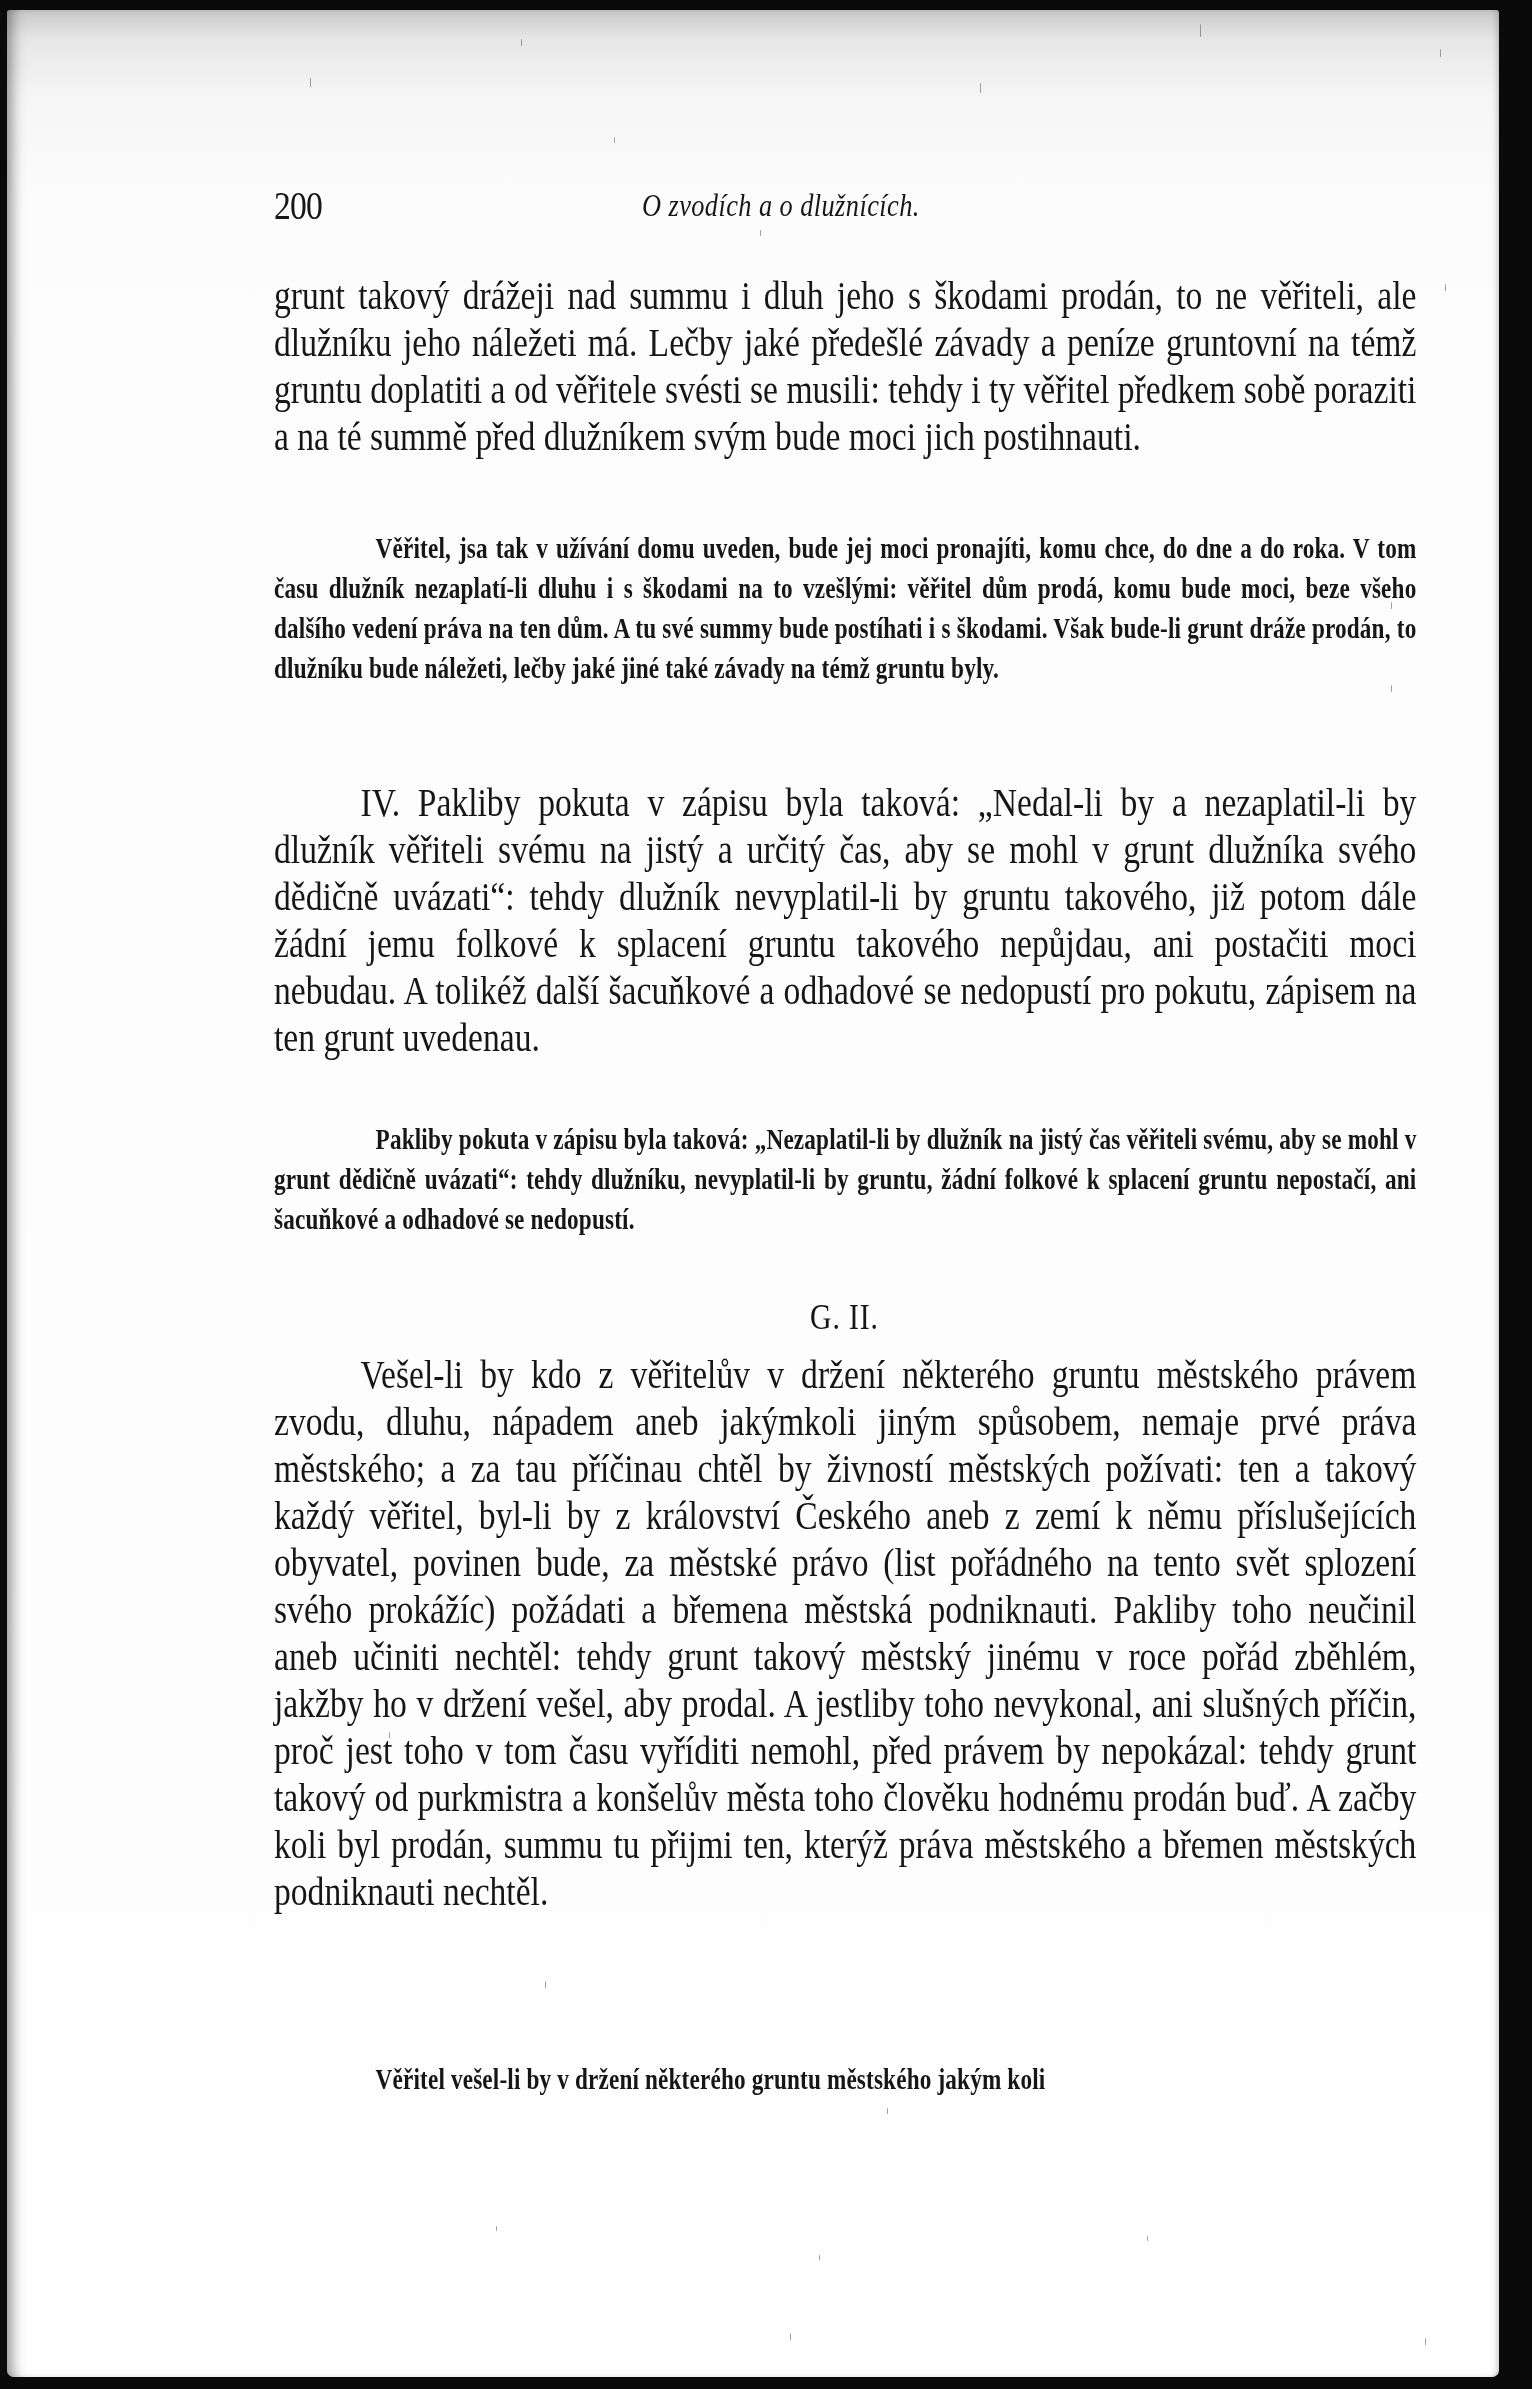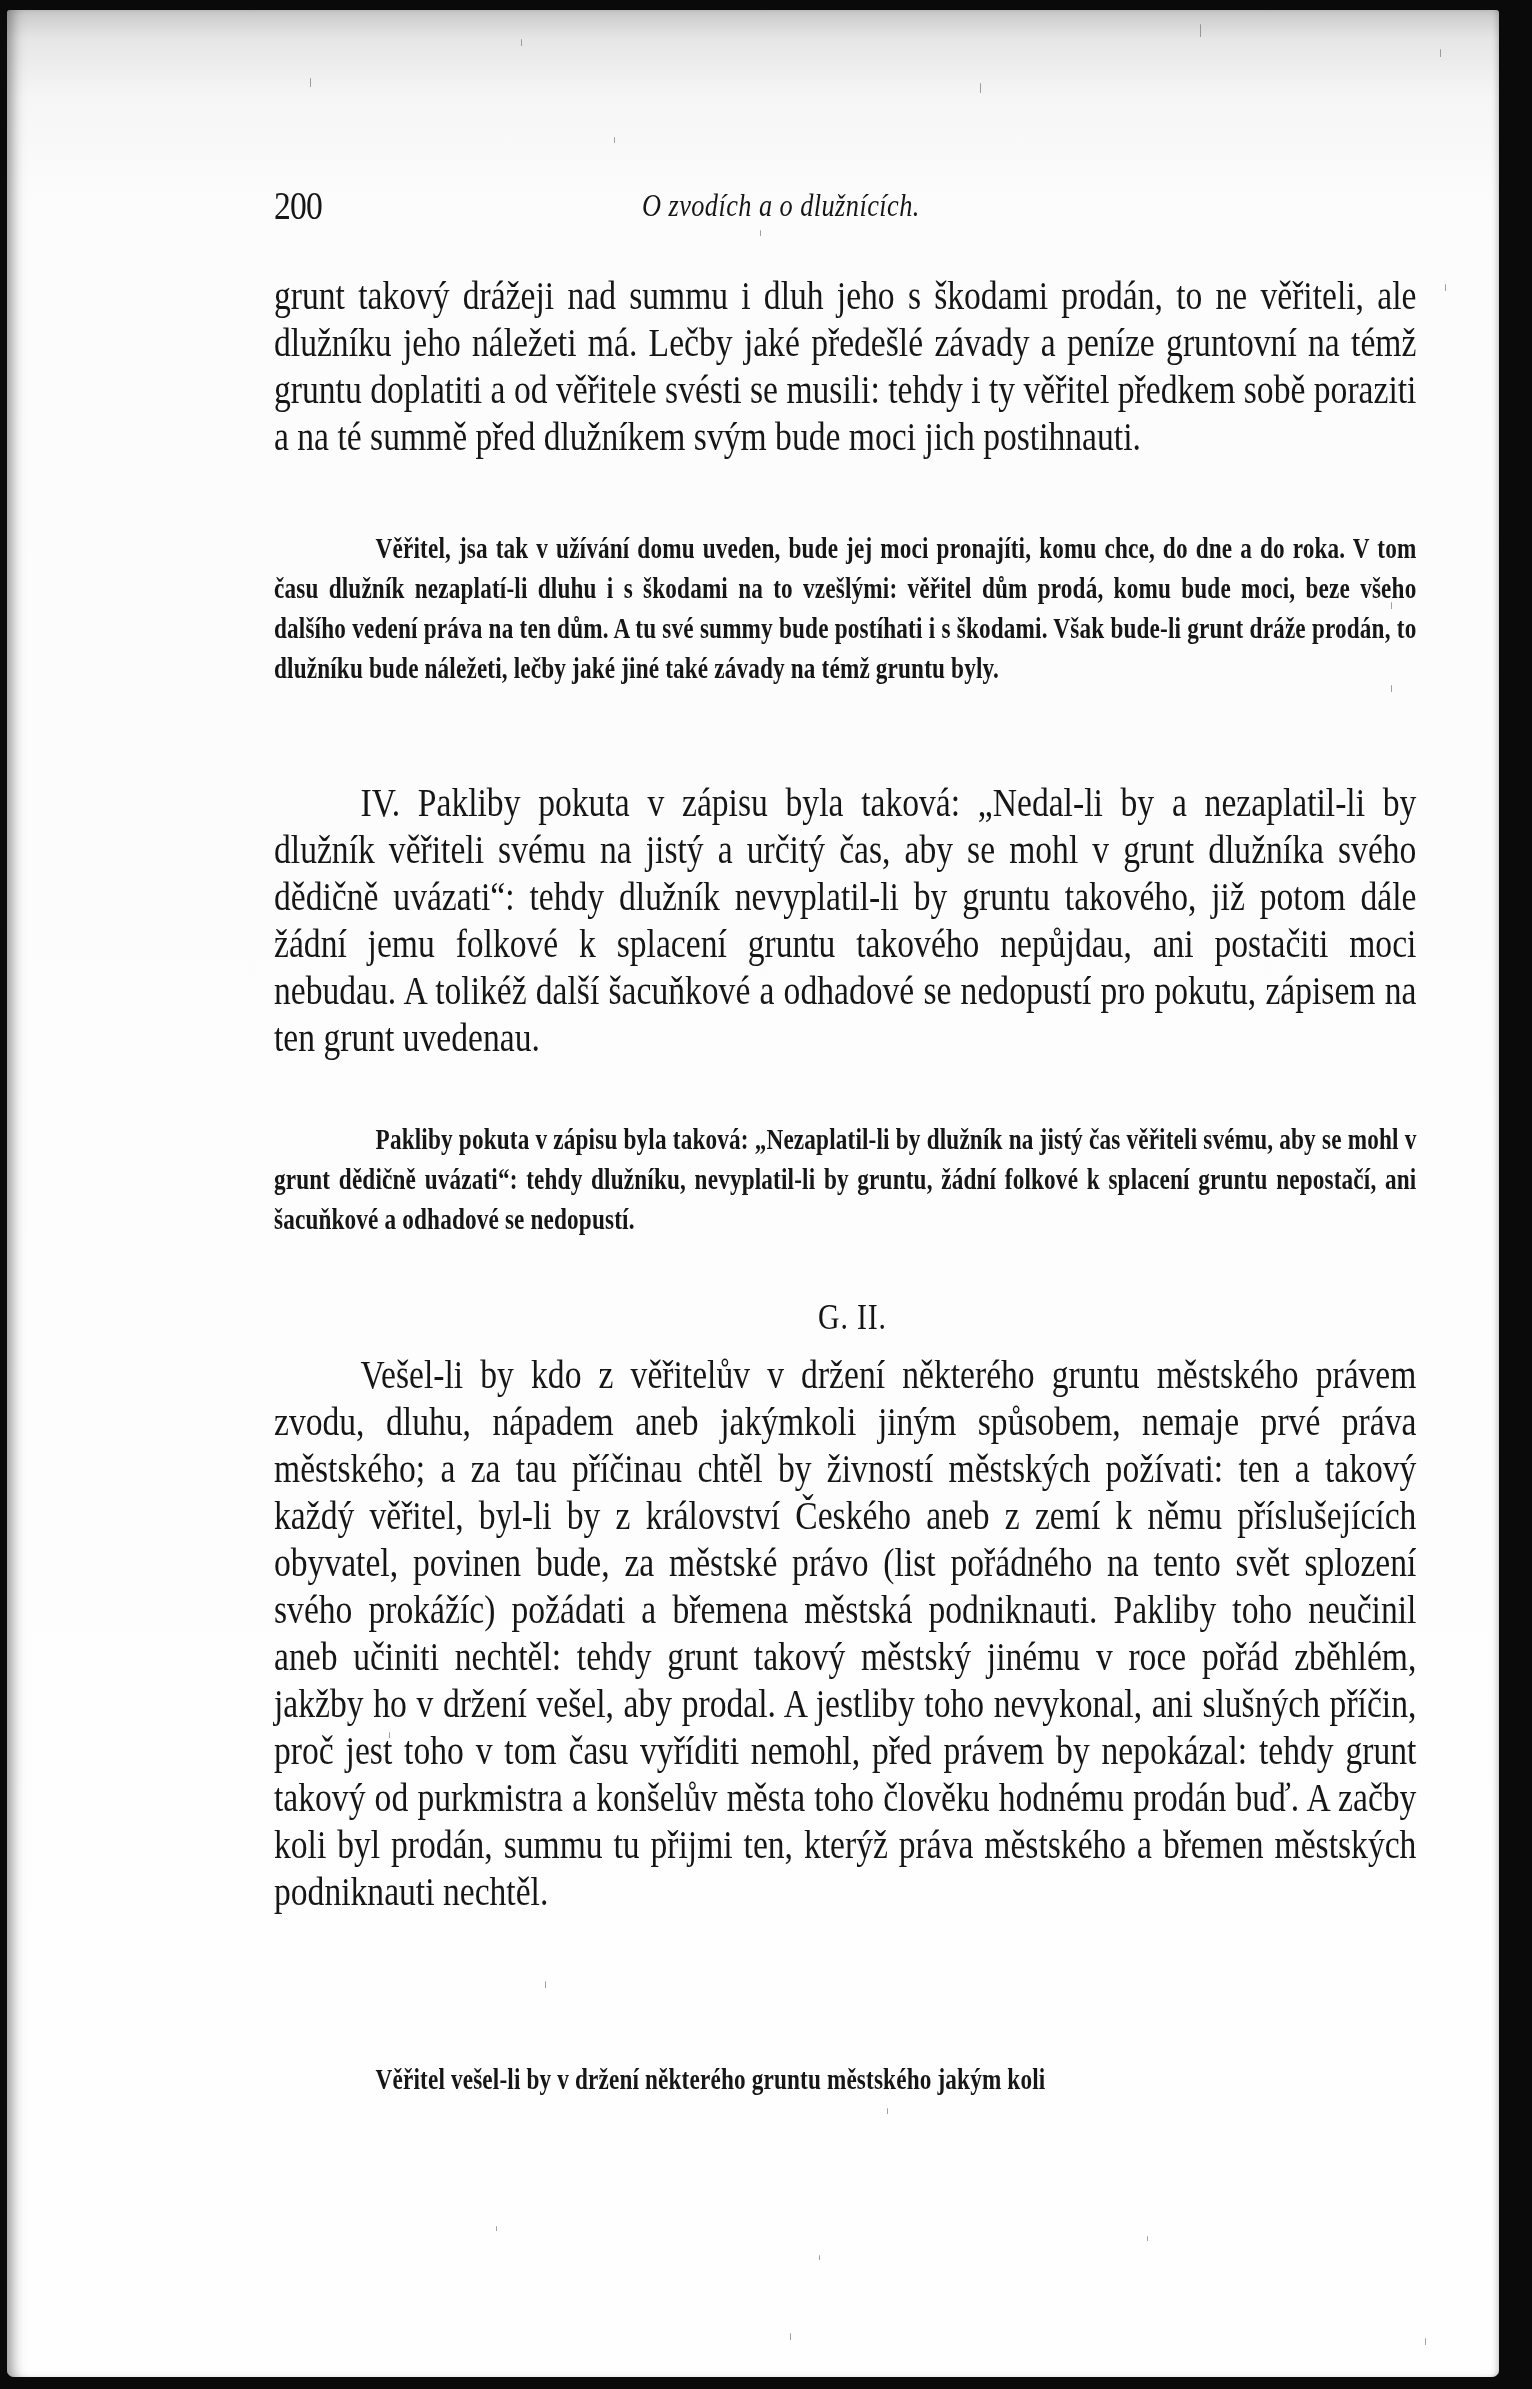--- a/index.html
+++ b/index.html
@@ -81,21 +81,21 @@
     font-weight: bold;
     transform: scaleX(0.80);
     transform-origin: left top;
     width: 1428px;
     letter-spacing: 0.2px;
   }
   .indent { text-indent: 103px; }
   .para.note.indent { text-indent: 127px; }
   .section-heading {
     position: absolute;
-    left: 8px;
+    left: 0;
     width: 1142px;
     text-align: center;
     font-size: 35px;
     line-height: 44px;
     letter-spacing: 1px;
   }
   .section-heading span {
     display: inline-block;
     transform: scaleX(0.85);
   }

